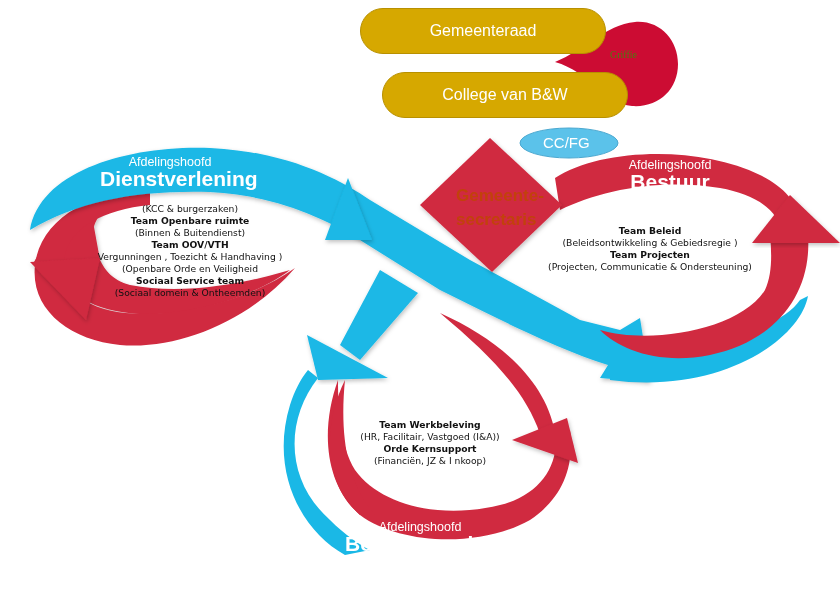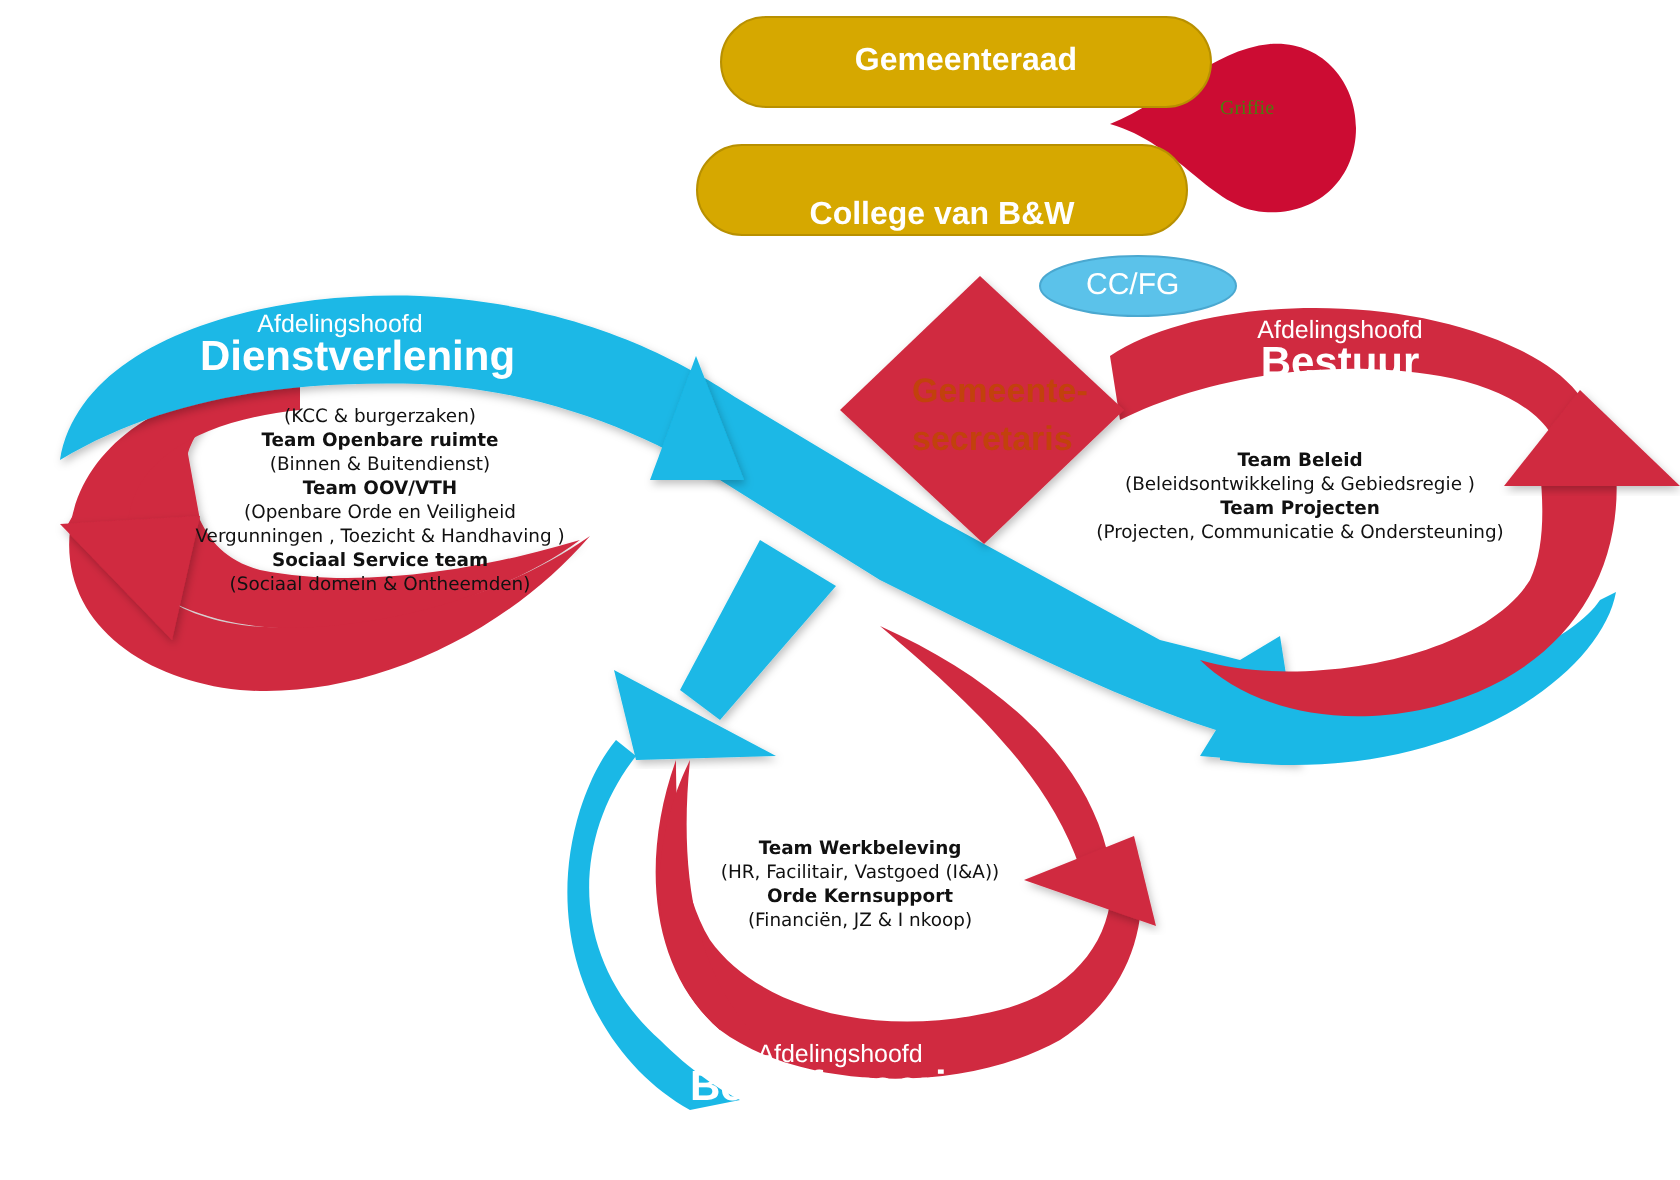--- a/index.html
+++ b/index.html
@@ -1,21 +1,21 @@
 <!DOCTYPE html>
 <html><head>
 <meta charset="utf-8">
 <style>
   html, body { margin: 0; padding: 0; background: #ffffff; }
   body { width: 840px; height: 590px; position: relative; overflow: hidden; font-family: "DejaVu Sans", sans-serif; }
   #diagram { position: absolute; left: 0; top: 0; width: 840px; height: 590px; }
   .pill {
     position: absolute; background: #d6a800; border: 1px solid #b89000;
     border-radius: 32px; color: #fff; font-family: "Liberation Sans", sans-serif;
-    font-weight: bold; font-size: 16px; display: flex; align-items: center; justify-content: center;
+    font-weight: normal; font-size: 16px; display: flex; align-items: center; justify-content: center;
   }
   .txt { position: absolute; text-align: center; white-space: nowrap; }
   .hdr-small { font-family: "Liberation Sans", sans-serif; color: #fff; font-size: 12.5px; line-height: 14px; }
   .hdr-big { font-family: "Liberation Sans", sans-serif; color: #fff; font-size: 21px; font-weight: bold; line-height: 19px; }
   .team-block { font-family: "DejaVu Sans", sans-serif; font-size: 9.2px; line-height: 12px; color: #111; }
   .team-block .tname { font-weight: bold; }
   .gs { font-family: "Liberation Sans", sans-serif; font-weight: bold; color: #c2410c; font-size: 17px; line-height: 24px; text-align: left; }
   .griffie { font-family: Liberation Serif, serif; color: #4d7c0f; font-size: 10px; }
   .ccfg { font-family: "Liberation Sans", sans-serif; color: #fff; font-size: 15px; }
 </style>
@@ -73,43 +73,43 @@
 
   <path d="M 555 62 C 585 50, 605 25, 635 22 C 660 20, 678 40, 678 64
            C 678 90, 658 108, 632 106 C 605 104, 590 72, 555 62 Z" fill="#cc0c33"></path>
 
   <ellipse cx="569" cy="143" rx="49" ry="15" fill="#5bc2ea" stroke="#4aa8d0" stroke-width="1"></ellipse>
 </svg>
 
 <div class="pill" style="left:360px; top:8px; width:244px; height:44px;">
   <span>Gemeenteraad</span>
 </div>
-<div class="pill" style="left:348px; top:72px; width:244px; height:44px;align-items:flex-end;">
+<div class="pill" style="left:382px; top:72px; width:244px; height:44px;">
   <span>College van B&amp;W</span>
 </div>
 
 <div class="txt griffie" style="left:610px; top:49px;">Griffie</div>
 <div class="txt ccfg" style="left:543px; top:134px;">CC/FG</div>
 
 <div class="txt gs" style="left:456px; top:184px;">
   <div>Gemeente-</div>
   <div>secretaris</div>
 </div>
 
 <div class="txt" style="left:100px; top:155px; width:140px;">
   <div class="hdr-small">Afdelingshoofd</div>
   <div class="hdr-big">Dienstverlening</div>
 </div>
 <div class="txt team-block" style="left:90px; top:203px; width:200px;">
   <div>(KCC &amp; burgerzaken)</div>
   <div class="tname">Team Openbare ruimte</div>
   <div>(Binnen &amp;  Buitendienst)</div>
   <div class="tname">Team OOV/VTH</div>
+  <div>Vergunningen , Toezicht &amp; Handhaving )</div>
   <div>(Openbare Orde en Veiligheid</div>
-  <div>Vergunningen , Toezicht &amp; Handhaving )</div>
   <div class="tname">Sociaal Service team</div>
   <div>(Sociaal domein &amp; Ontheemden)</div>
 </div>
 
 <div class="txt" style="left:610px; top:158px; width:120px;">
   <div class="hdr-small">Afdelingshoofd</div>
   <div class="hdr-big">Bestuur</div>
 </div>
 <div class="txt team-block" style="left:530px; top:225px; width:240px;">
   <div class="tname">Team Beleid</div>

